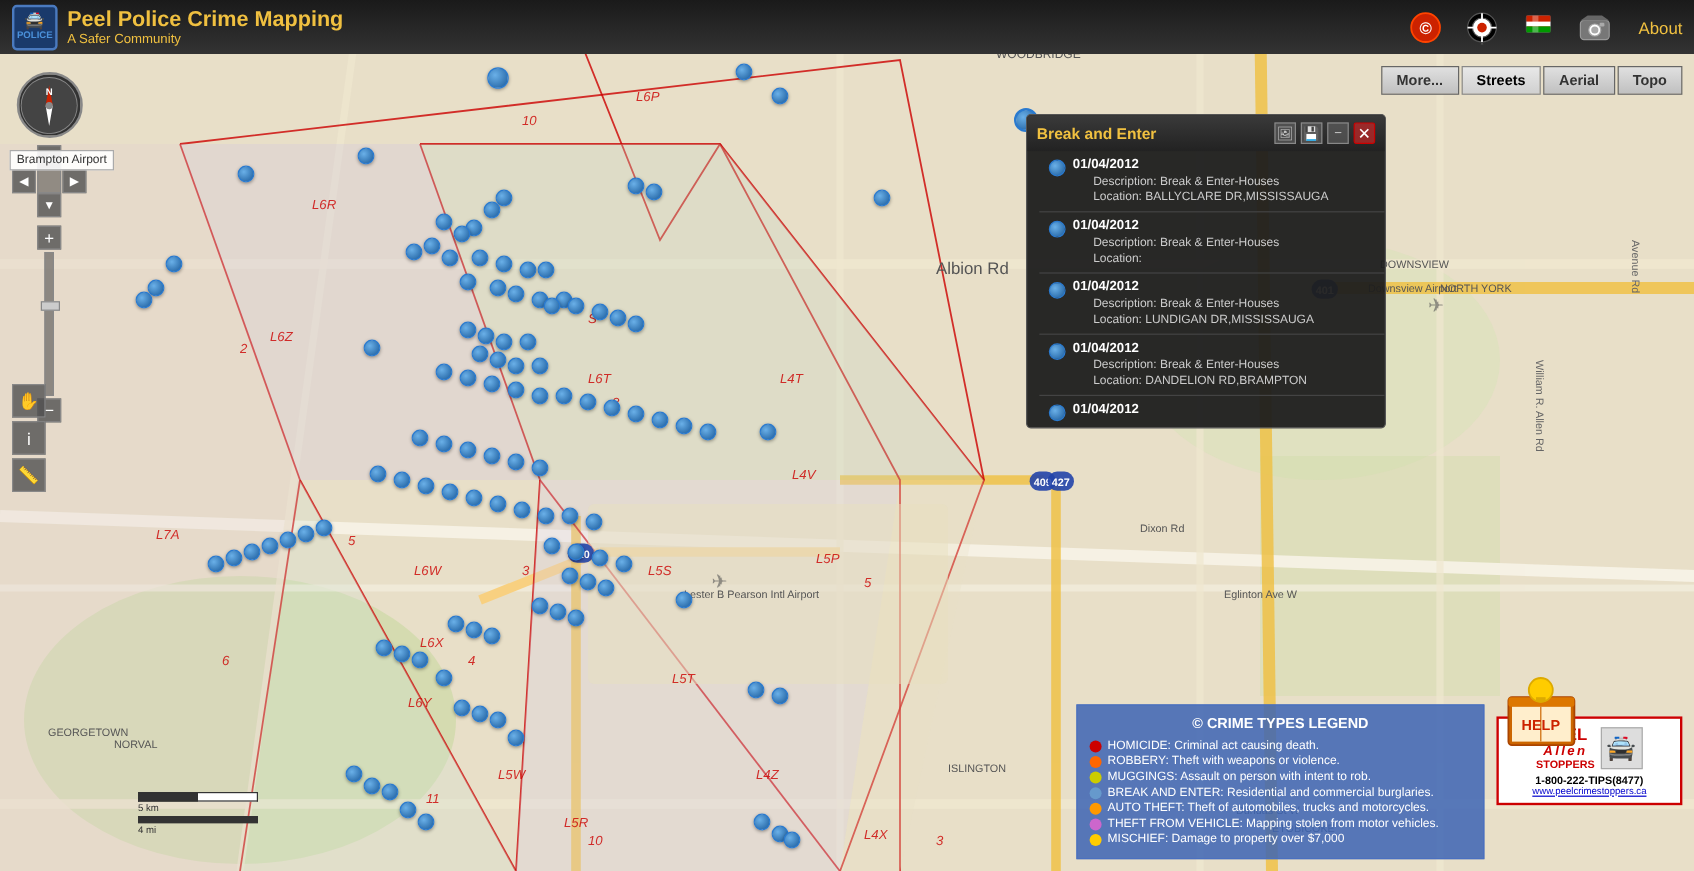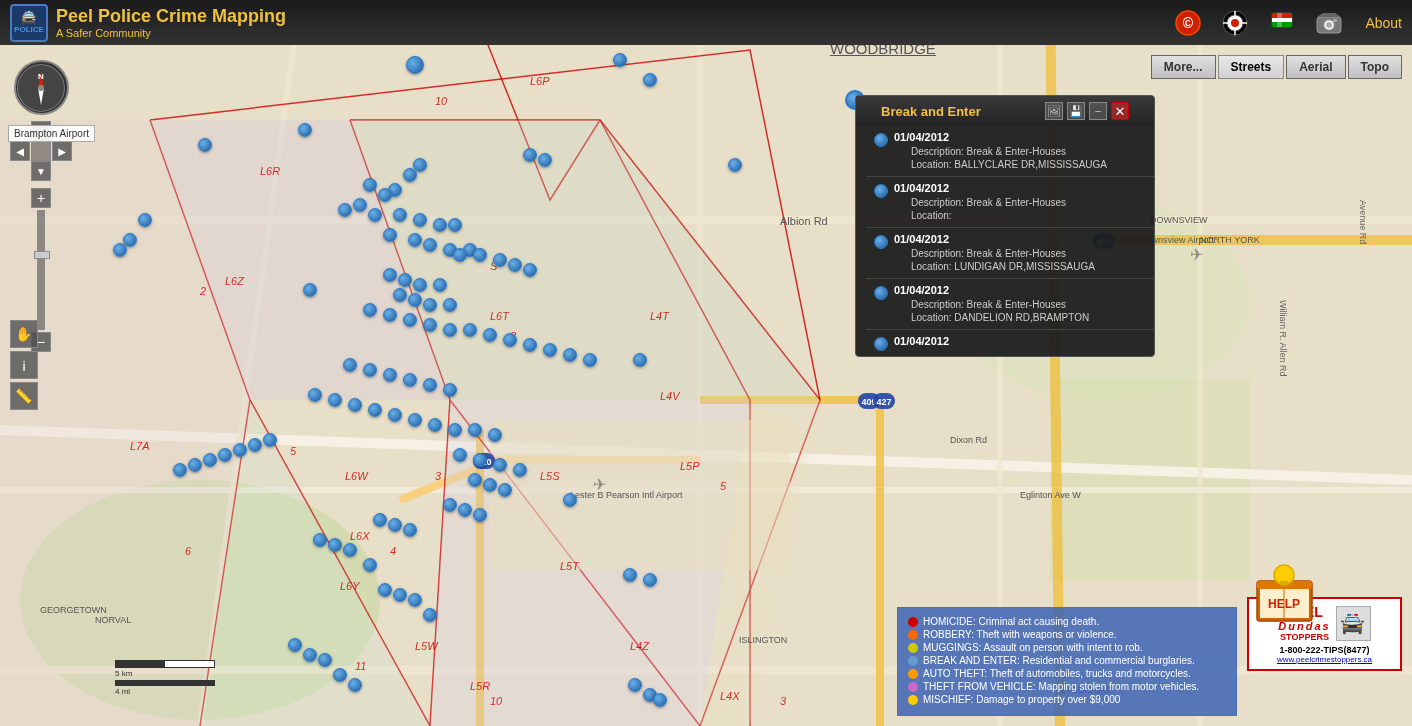--- a/index.html
+++ b/index.html
@@ -245,21 +245,21 @@
       width: 300px;
       background: rgba(30,30,30,0.95);
       border: 1px solid #555;
       border-radius: 4px;
       z-index: 200;
       overflow: hidden;
     }
 
     #popup-header {
       background: linear-gradient(to bottom, #3a3a3a, #222);
-      padding: 6px 25px;
+      padding: 6px 8px;
       display: flex;
       align-items: center;
       justify-content: space-between;
     }
 
     #popup-title {
       color: #f0c040;
       font-size: 13px;
       font-weight: bold;
     }
@@ -651,28 +651,28 @@
       <div class="zone-label" style="top: 330px; left: 510px;">8</div>
       <div class="zone-label" style="top: 445px; left: 290px;">5</div>
       <div class="zone-label" style="top: 470px; left: 435px;">3</div>
       <div class="zone-label" style="top: 545px; left: 390px;">4</div>
       <div class="zone-label" style="top: 480px; left: 720px;">5</div>
       <div class="zone-label" style="top: 545px; left: 185px;">6</div>
       <div class="zone-label" style="top: 95px; left: 435px;">10</div>
       <div class="zone-label" style="top: 660px; left: 355px;">11</div>
       <div class="zone-label" style="top: 695px; left: 780px;">3</div>
       <div class="zone-label" style="top: 695px; left: 490px;">10</div>
-      <div style="position: absolute; top: 40px; left: 830px; font-size: 15px; color: rgb(85, 85, 85); z-index: 40; white-space: nowrap; pointer-events: none; text-decoration: underline;">WOODBRIDGE</div>
+      <div style="position: absolute; top: 40px; left: 830px; font-size: 10px; color: rgb(85, 85, 85); z-index: 40; white-space: nowrap; pointer-events: none;">WOODBRIDGE</div>
       <div style="position: absolute; top: 215px; left: 1150px; font-size: 9px; color: rgb(85, 85, 85); z-index: 40; white-space: nowrap; pointer-events: none;">DOWNSVIEW</div>
       <div style="position: absolute; top: 235px; left: 1200px; font-size: 9px; color: rgb(85, 85, 85); z-index: 40; white-space: nowrap; pointer-events: none;">NORTH YORK</div>
       <div style="position: absolute; top: 435px; left: 950px; font-size: 9px; color: rgb(85, 85, 85); z-index: 40; white-space: nowrap; pointer-events: none;">Dixon Rd</div>
       <div style="position: absolute; top: 490px; left: 1020px; font-size: 9px; color: rgb(85, 85, 85); z-index: 40; white-space: nowrap; pointer-events: none;">Eglinton Ave W</div>
       <div style="position: absolute; top: 670px; left: 1030px; font-size: 9px; color: rgb(85, 85, 85); z-index: 40; white-space: nowrap; pointer-events: none;">Dundas St W</div>
-      <div style="position: absolute; top: 215px; left: 780px; font-size: 11px; color: rgb(85, 85, 85); z-index: 40; white-space: nowrap; pointer-events: none;">Albion Rd</div>
-      <div style="position: absolute; top: 635px; left: 739px; font-size: 9px; color: rgb(85, 85, 85); z-index: 40; white-space: nowrap; pointer-events: none;">ISLINGTON</div>
+      <div style="position: absolute; top: 215px; left: 780px; font-size: 14px; color: rgb(85, 85, 85); z-index: 40; white-space: nowrap; pointer-events: none;">Albion Rd</div>
+      <div style="position: absolute; top: 635px; left: 790px; font-size: 9px; color: rgb(85, 85, 85); z-index: 40; white-space: nowrap; pointer-events: none;">ISLINGTON</div>
       <div style="position: absolute; top: 685px; left: 1060px; font-size: 9px; color: rgb(85, 85, 85); z-index: 40; white-space: nowrap; pointer-events: none;">ETOBICOKE</div>
       <div style="position: absolute; top: 615px; left: 95px; font-size: 9px; color: rgb(85, 85, 85); z-index: 40; white-space: nowrap; pointer-events: none;">NORVAL</div>
       <div style="position: absolute; top: 605px; left: 40px; font-size: 9px; color: rgb(85, 85, 85); z-index: 40; white-space: nowrap; pointer-events: none;">GEORGETOWN</div>
       <div style="position: absolute; top: 490px; left: 570px; font-size: 9px; color: rgb(85, 85, 85); z-index: 40; white-space: nowrap; pointer-events: none;">Lester B Pearson Intl Airport</div>
       <div style="position: absolute; top: 235px; left: 1140px; font-size: 9px; color: rgb(85, 85, 85); z-index: 40; white-space: nowrap; pointer-events: none;">Downsview Airport</div>
     </div>
 
   <div id="markers-container">
       <div class="map-marker large" style="top: 65px; left: 415px;"></div>
       <div class="map-marker" style="top: 60px; left: 620px;"></div>
@@ -855,30 +855,31 @@
 
       <circle cx="32" cy="14" r="10" fill="#ffcc00" stroke="#ddaa00" stroke-width="1.5"></circle>
       <rect x="28" y="20" width="8" height="4" fill="#ddaa00"></rect>
     </svg>
   </div>
 
   <div id="crime-stoppers">
     <div style="display:flex; align-items:center; gap:5px; justify-content:center; margin-bottom:3px;">
       <div style="font-size:10px; font-weight:bold; color:#cc0000; text-align:center;">
         <div style="font-size:14px; font-weight:bold; color:#cc0000;">PEEL</div>
-        <div style="font-size:11px; color:#cc0000; font-style:italic; letter-spacing:2px;">Dundas</div>
+        <div style="font-size:11px; color:#cc0000; font-style:italic; letter-spacing:2px;">Allen</div>
         <div style="font-size:9px; color:#cc0000; font-weight:bold;">STOPPERS</div>
       </div>
       <div style="width:35px; height:35px; background:#ddd; border:1px solid #aaa; display:flex; align-items:center; justify-content:center; font-size:20px;">🚔</div>
     </div>
     <div style="font-size:9px; font-weight:bold; color:#000;">1-800-222-TIPS(8477)</div>
     <div style="font-size:8px; color:#0000cc; text-decoration:underline;">www.peelcrimestoppers.ca</div>
   </div>
 
   <div id="legend">
+    <div id="legend-title">© CRIME TYPES LEGEND</div>
     <div id="legend-items">
         <div class="legend-item">
       <div class="legend-dot" style="background:#cc0000;"></div>
       <span>HOMICIDE: Criminal act causing death.</span>
     </div>
         <div class="legend-item">
       <div class="legend-dot" style="background:#ff6600;"></div>
       <span>ROBBERY: Theft with weapons or violence.</span>
     </div>
         <div class="legend-item">
@@ -892,21 +893,21 @@
         <div class="legend-item">
       <div class="legend-dot" style="background:#ff9900;"></div>
       <span>AUTO THEFT: Theft of automobiles, trucks and motorcycles.</span>
     </div>
         <div class="legend-item">
       <div class="legend-dot" style="background:#cc66cc;"></div>
       <span>THEFT FROM VEHICLE: Mapping stolen from motor vehicles.</span>
     </div>
         <div class="legend-item">
       <div class="legend-dot" style="background:#ffcc00;"></div>
-      <span>MISCHIEF: Damage to property over $9,000</span>
+      <span>MISCHIEF: Damage to property over $7,000</span>
     </div>
       </div>
   </div>
 
   <div id="scale-bar">
     <div style="display:flex; align-items:center; gap:0;">
       <div style="width:50px; height:8px; background:#333; border:1px solid #333; border-right:none;"></div>
       <div style="width:50px; height:8px; background:white; border:1px solid #333; border-left:none;"></div>
     </div>
     <div style="display:flex; justify-content:space-between; width:100px; margin-top:1px;">

